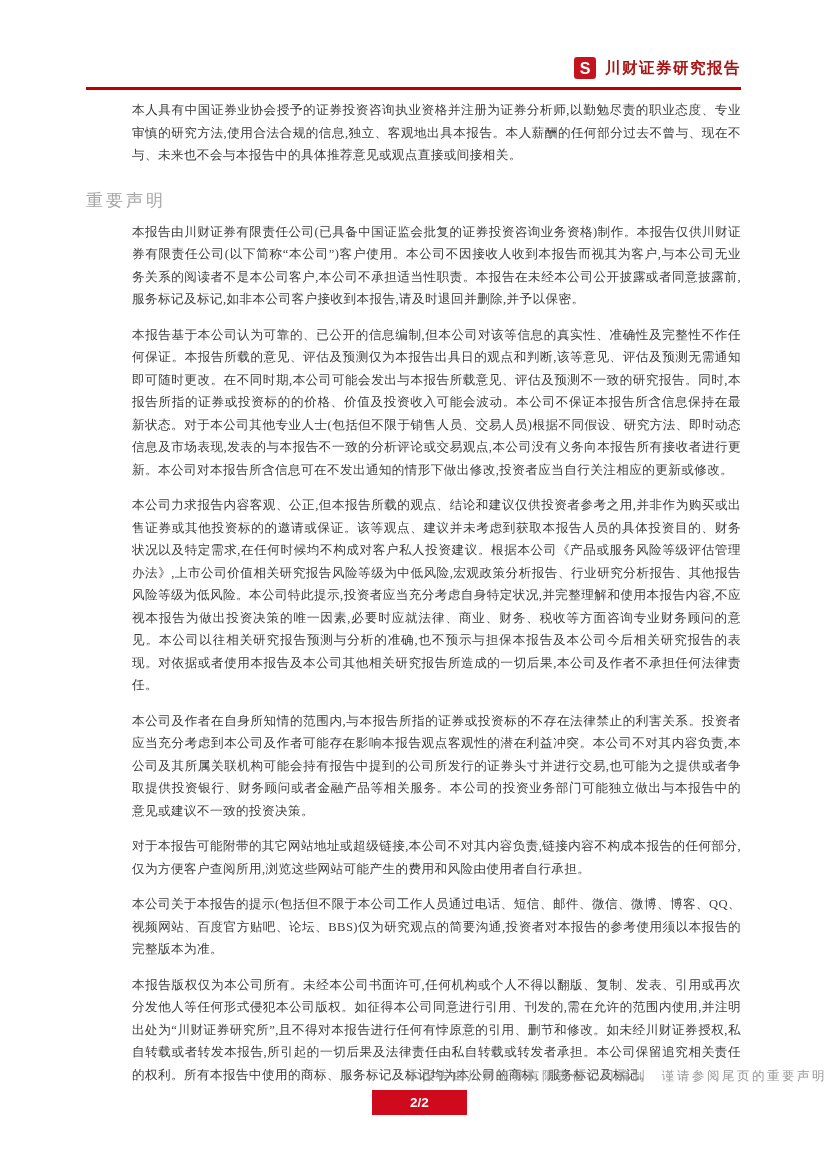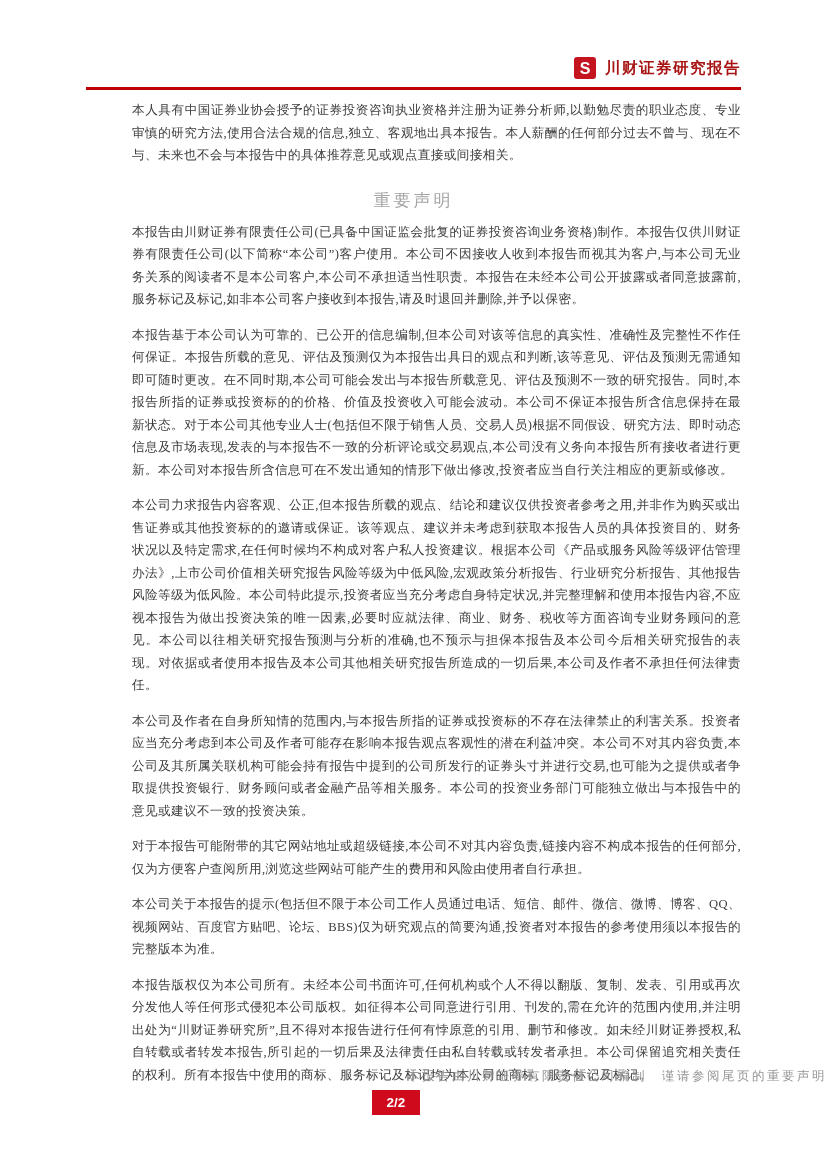--- a/index.html
+++ b/index.html
@@ -42,21 +42,21 @@
   }
   
   .section-heading {
     font-size: 17px;
     color: #a5a5a5;
     letter-spacing: 3px;
     font-weight: 400;
   }
   .sec-1 .section-heading { margin-top: 33px; }
   .sec-2 .section-heading { margin-top: 24px; }
-  .sec-3 .section-heading { margin-top: 22px; text-align: center; }
+  .sec-3 .section-heading { margin-top: 22px; }
   .para {
     margin-top: 12px;
     font-size: 12.6px;
     line-height: 22.5px;
     color: #3c3c3c;
     text-align: justify;
     letter-spacing: 0.4px;
     margin-left: 46px;
   }
   .section .para:first-of-type { margin-top: 9px; }
@@ -70,21 +70,21 @@
     width: 100%;
     text-align: right;
     font-size: 12.5px;
     color: #949494;
     letter-spacing: 2.5px;
   }
   .page-badge {
     position: absolute;
     left: 372px;
     top: 1090px;
-    width: 48px;
+    width: 95px;
     height: 25px;
     background: #cf0a1c;
     color: #ffffff;
     font-family: "Liberation Sans", sans-serif;
     font-size: 13.5px;
     font-weight: bold;
     text-align: center;
     line-height: 25px;
   }
 </style>

